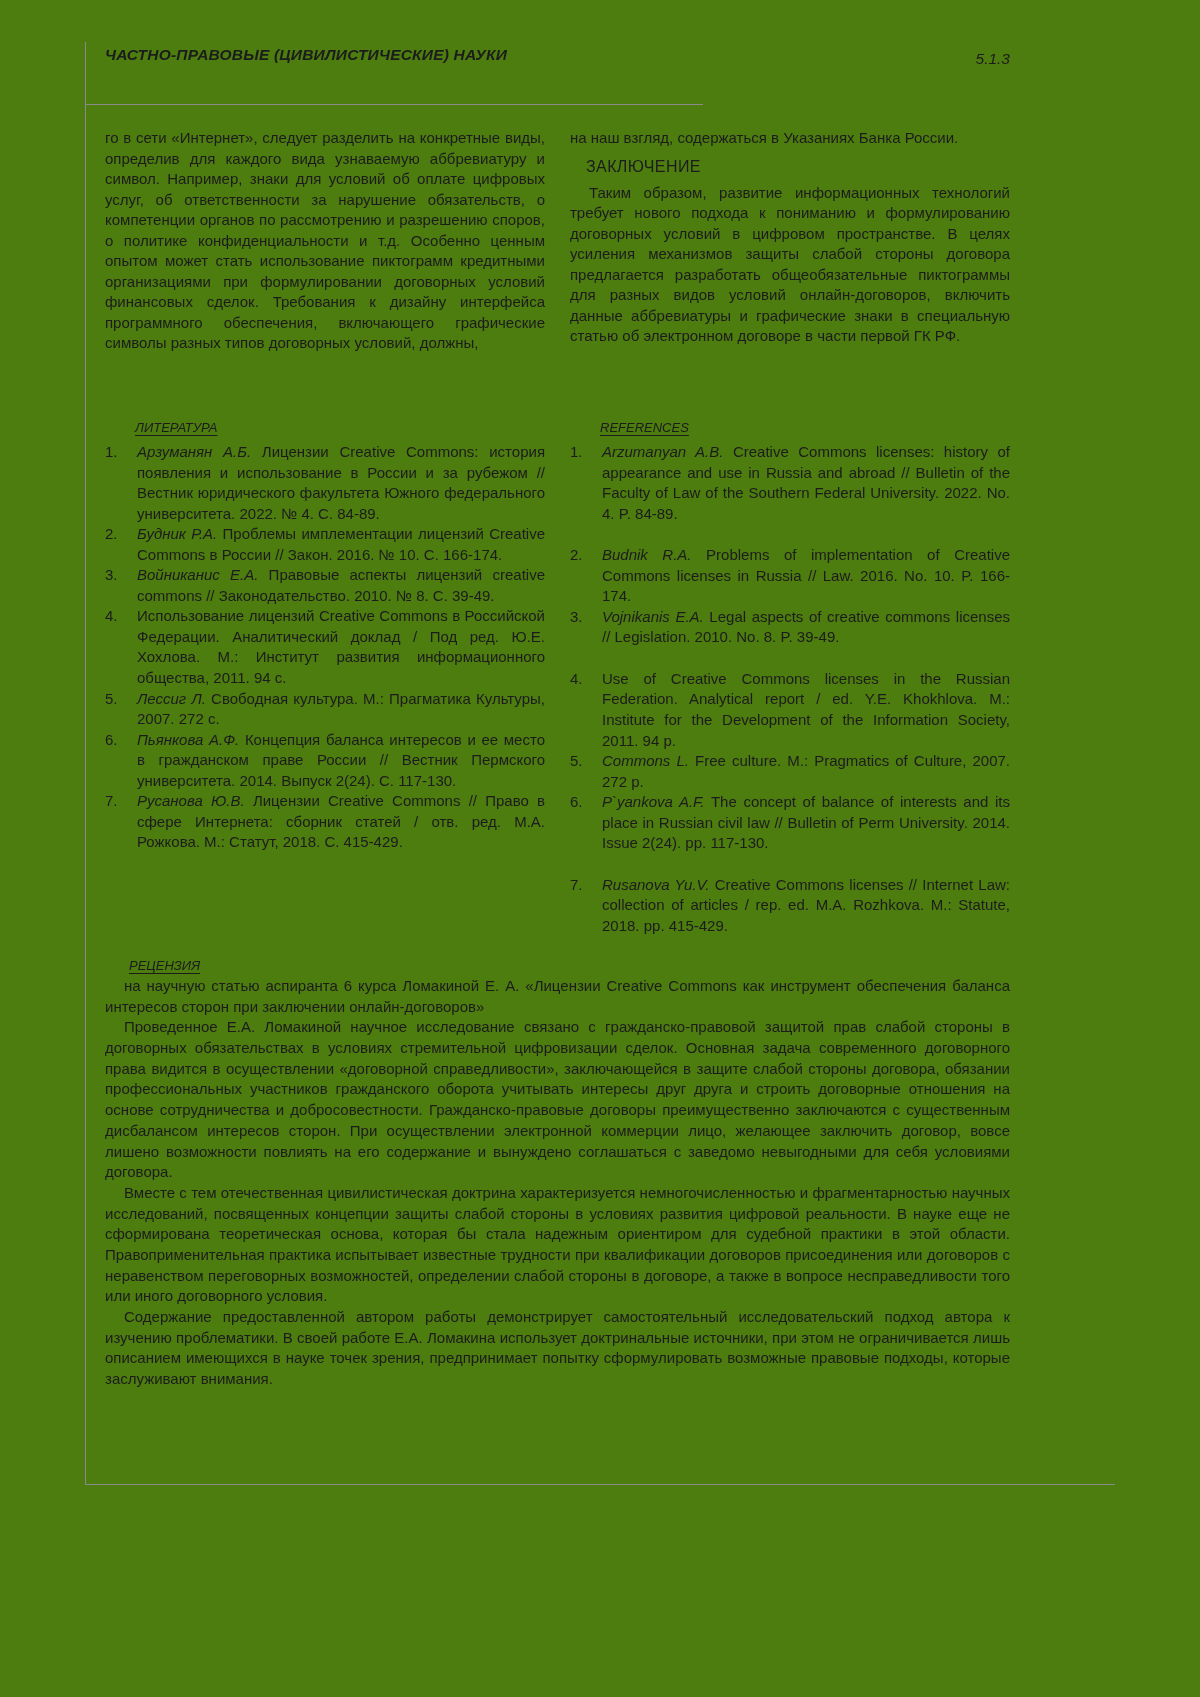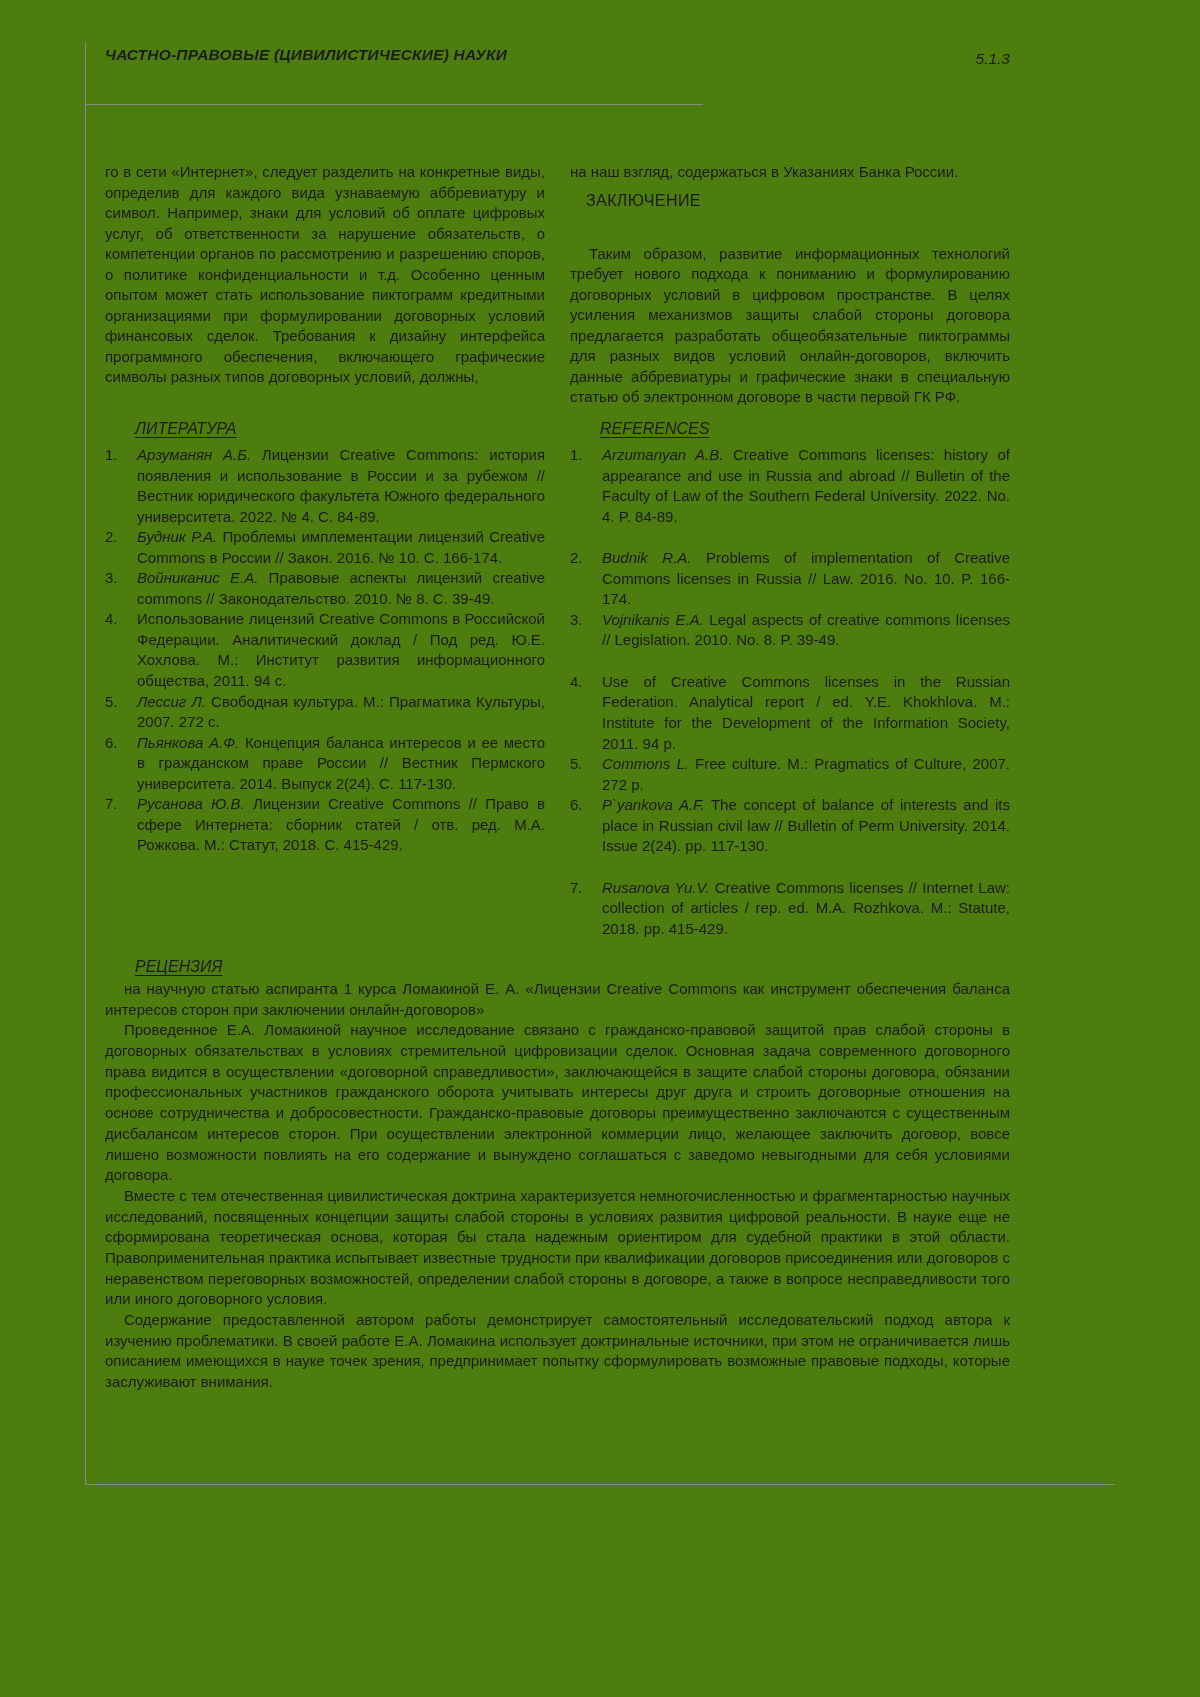--- a/index.html
+++ b/index.html
@@ -20,42 +20,42 @@
   }
   .title-block div { font-weight:bold; font-style:italic; font-size:15.5px; line-height:1.45; letter-spacing:0.2px; }
   .section-number { font-weight:normal; font-style:italic; font-size:15.5px; padding-top:6px; }
 
   .two-col { position:absolute; left:105px; width:905px; display:flex; gap:25px; }
   .col { width:440px; flex:0 0 440px; }
   .body-top { top:128px; }
   .lists-row { top:420px; }
 
   p.body-text {
-    font-size:15px; line-height:1.37; text-align:justify; hyphens:auto;margin-top:34px;
+    font-size:15px; line-height:1.37; text-align:justify; hyphens:auto;
   }
   p.indent { text-indent:19px; }
   .conclusion-heading {
     font-weight:400; font-size:16px; letter-spacing:0.4px;
     margin:9px 0 7px 16px;
   }
 
   .list-heading {
-    font-weight:400; font-style:italic; font-size:16px;
+    font-weight:400; font-style:italic; font-size:13px;
     text-decoration:underline; text-underline-offset:3px;
     margin:0 0 7px 30px;
   }
   ol.ref-list { list-style:none; }
   ol.ref-list li { display:flex; font-size:15px; line-height:1.37; }
   ol.ref-list .num { flex:0 0 32px; width:32px; }
   ol.ref-list .txt { flex:1; text-align:justify; hyphens:auto; }
   ol.ref-list .author { font-style:italic; }
   ol.refs-en li:nth-child(1), ol.refs-en li:nth-child(3), ol.refs-en li:nth-child(6) { margin-bottom:21px; }
 
   .review { position:absolute; left:105px; top:958px; width:905px; }
-  .review-heading { margin-left:30px; margin-bottom:3px; }
+  .review-heading { margin-left:24px; margin-bottom:3px; }
   .review p { font-size:15px; line-height:1.38; text-align:justify; hyphens:auto; }
 
   .page-footer { position:absolute; left:105px; top:1496px; width:905px; display:flex; font-size:15.5px; }
   .footer-left { flex:1.2; display:flex; align-items:flex-start; }
   .footer-page-num { width:55px; }
   .footer-journal { font-style:italic; }
   .footer-center { flex:1; text-align:center; font-style:italic; }
   .footer-right { flex:1.2; text-align:right; font-style:italic; line-height:1.55; }
 </style>
 </head>
@@ -149,20 +149,20 @@
         <li>
           <span class="num">7.</span>
           <span class="txt"><i class="author">Rusanova Yu.V.</i><span> Creative Commons licenses // Internet Law: collection of articles / rep. ed. M.A. Rozhkova. M.: Statute, 2018. pp. 415-429.</span></span>
         </li>
       </ol>
     </div>
   </section>
 
   <section class="review">
     <h4 class="list-heading review-heading">РЕЦЕНЗИЯ</h4>
-    <p class="indent">на научную статью аспиранта 1 курса Ломакиной Е. А. «Лицензии Creative Commons как инструмент обеспечения баланса интересов сторон при заключении онлайн-договоров»</p>
+    <p class="indent">на научную статью аспиранта 6 курса Ломакиной Е. А. «Лицензии Creative Commons как инструмент обеспечения баланса интересов сторон при заключении онлайн-договоров»</p>
     <p class="indent">Проведенное Е.А. Ломакиной научное исследование связано с гражданско-правовой защитой прав слабой стороны в договорных обязательствах в условиях стремительной цифровизации сделок. Основная задача современного договорного права видится в осуществлении «договорной справедливости», заключающейся в защите слабой стороны договора, обязании профессиональных участников гражданского оборота учитывать интересы друг друга и строить договорные отношения на основе сотрудничества и добросовестности. Гражданско-правовые договоры преимущественно заключаются с существенным дисбалансом интересов сторон. При осуществлении электронной коммерции лицо, желающее заключить договор, вовсе лишено возможности повлиять на его содержание и вынуждено соглашаться с заведомо невыгодными для себя условиями договора.</p>
     <p class="indent">Вместе с тем отечественная цивилистическая доктрина характеризуется немногочисленностью и фрагментарностью научных исследований, посвященных концепции защиты слабой стороны в условиях развития цифровой реальности. В науке еще не сформирована теоретическая основа, которая бы стала надежным ориентиром для судебной практики в этой области. Правоприменительная практика испытывает известные трудности при квалификации договоров присоединения или договоров с неравенством переговорных возможностей, определении слабой стороны в договоре, а также в вопросе несправедливости того или иного договорного условия.</p>
     <p class="indent">Содержание предоставленной автором работы демонстрирует самостоятельный исследовательский подход автора к изучению проблематики. В своей работе Е.А. Ломакина использует доктринальные источники, при этом не ограничивается лишь описанием имеющихся в науке точек зрения, предпринимает попытку сформулировать возможные правовые подходы, которые заслуживают внимания.</p>
   </section>
 
 
 </div>
 
 </body></html>

